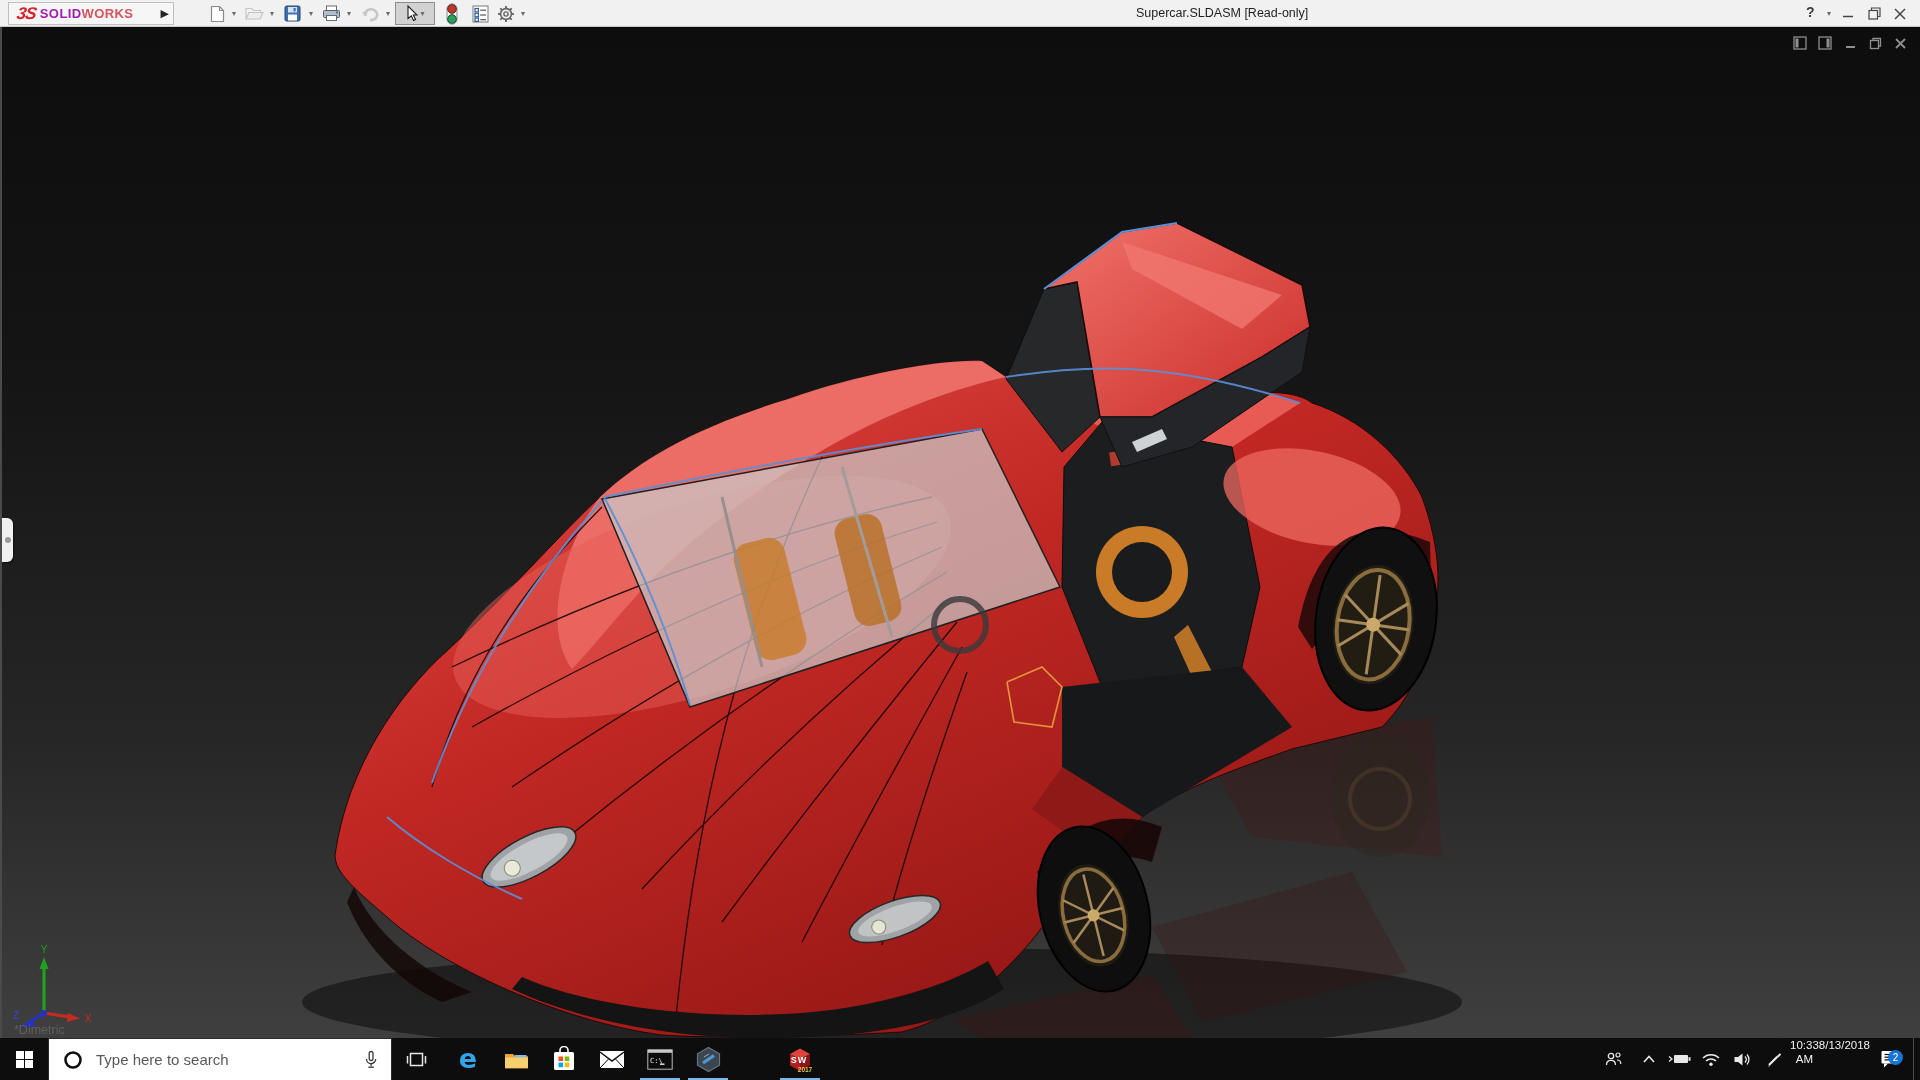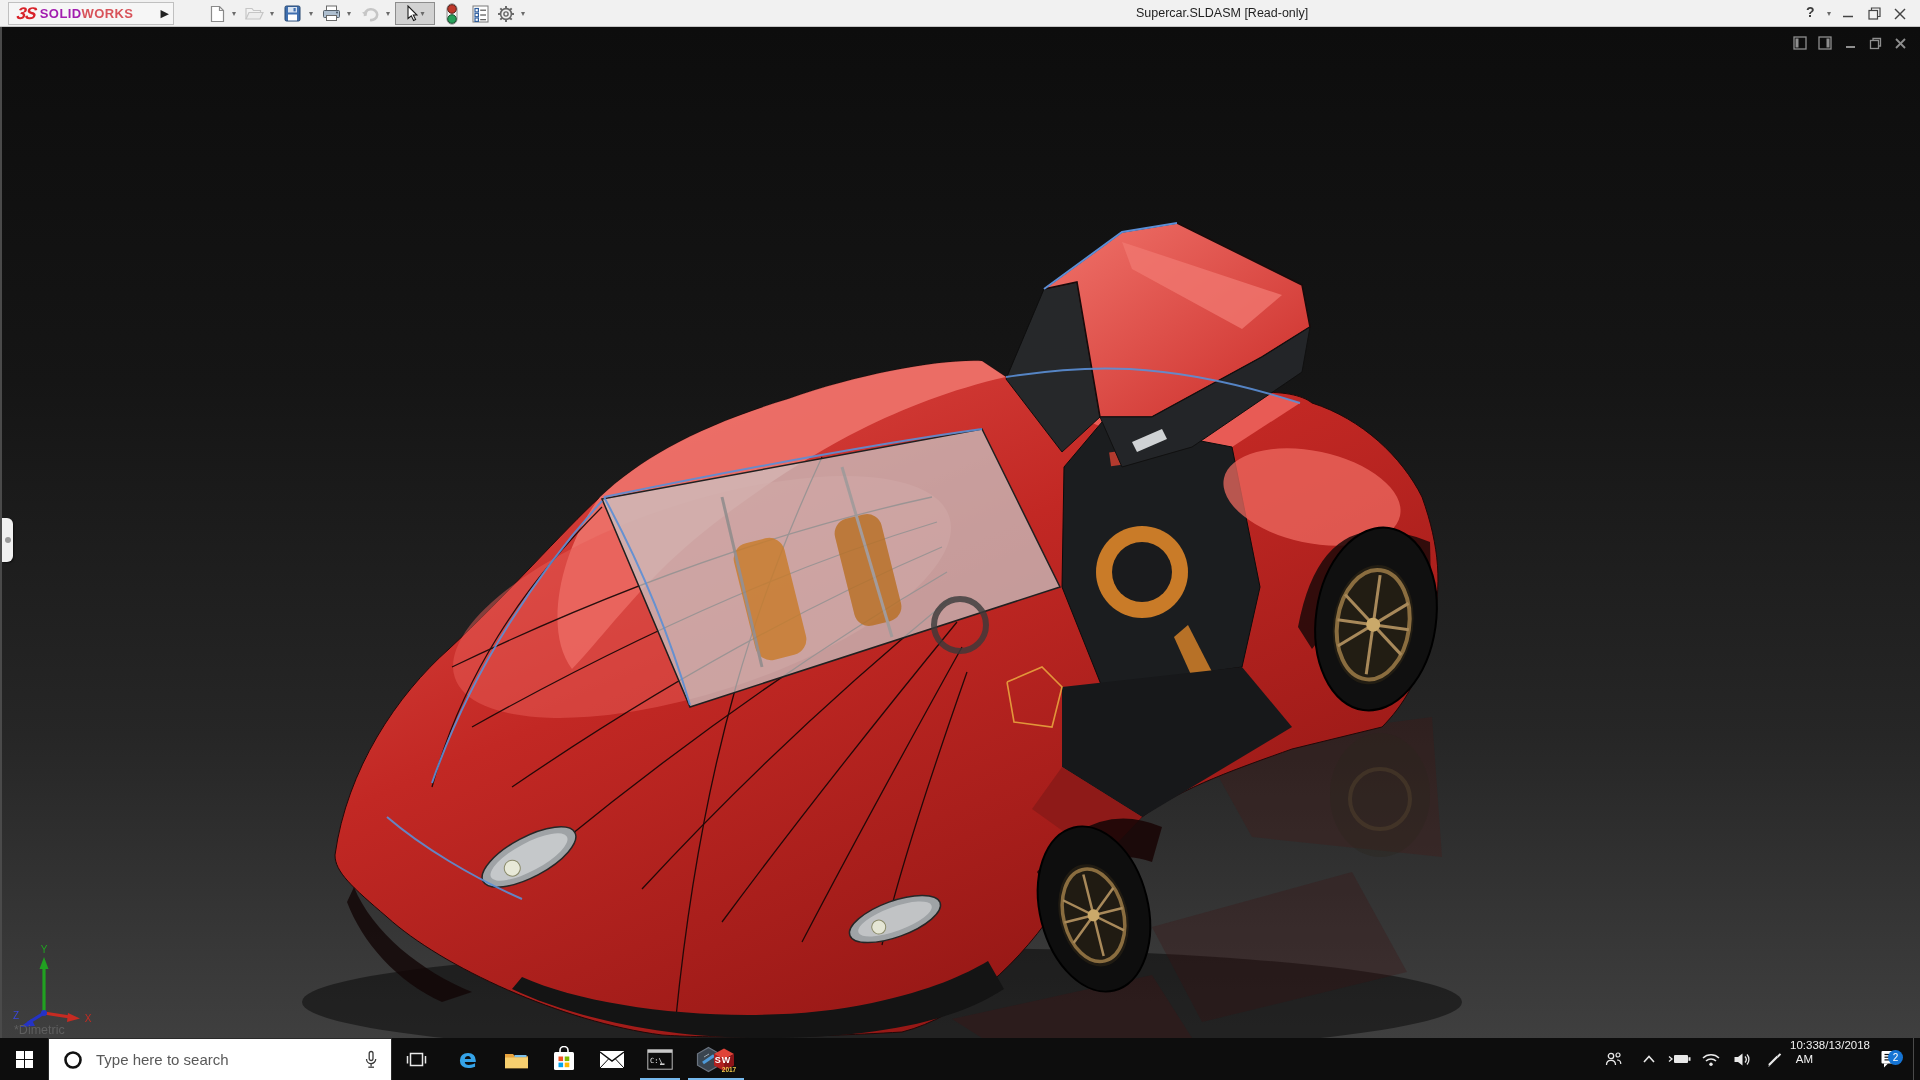--- a/index.html
+++ b/index.html
@@ -451,21 +451,21 @@
 
   <div class="tkbtn" style="left:684px;width:48px">
     <svg width="27" height="27" viewBox="0 0 27 27">
       <polygon points="13.5,1.5 24.5,7.8 24.5,19.2 13.5,25.5 2.5,19.2 2.5,7.8" fill="#3a4550" stroke="#6b7480" stroke-width="1.2"></polygon>
       <line x1="8" y1="17" x2="19" y2="9.5" stroke="#4e9ad8" stroke-width="3.2"></line>
       <line x1="9" y1="11" x2="14" y2="8" stroke="#c9d4de" stroke-width="1" opacity="0.7"></line>
     </svg>
     <div class="underline" style="background:#76b9ed"></div>
   </div>
 
-  <div class="tkbtn" style="left:700px;width:48px">
+  <div class="tkbtn" style="left:776px;width:48px">
     <svg width="28" height="28" viewBox="0 0 28 28">
       <polygon points="4,9 14,3.5 24,9 14,14.5" fill="#e04338"></polygon>
       <polygon points="4,9 14,14.5 14,26 4,20.5" fill="#b01f1f"></polygon>
       <polygon points="14,14.5 24,9 24,20.5 14,26" fill="#8c1418"></polygon>
       <text x="13" y="17.5" text-anchor="middle" font-size="9" font-weight="bold" fill="#fff" letter-spacing="1">SW</text>
       <text x="19" y="26.5" text-anchor="middle" font-size="6.5" font-weight="bold" fill="#f2c94c">2017</text>
     </svg>
     <div class="underline" style="background:#76b9ed"></div>
   </div>
 

